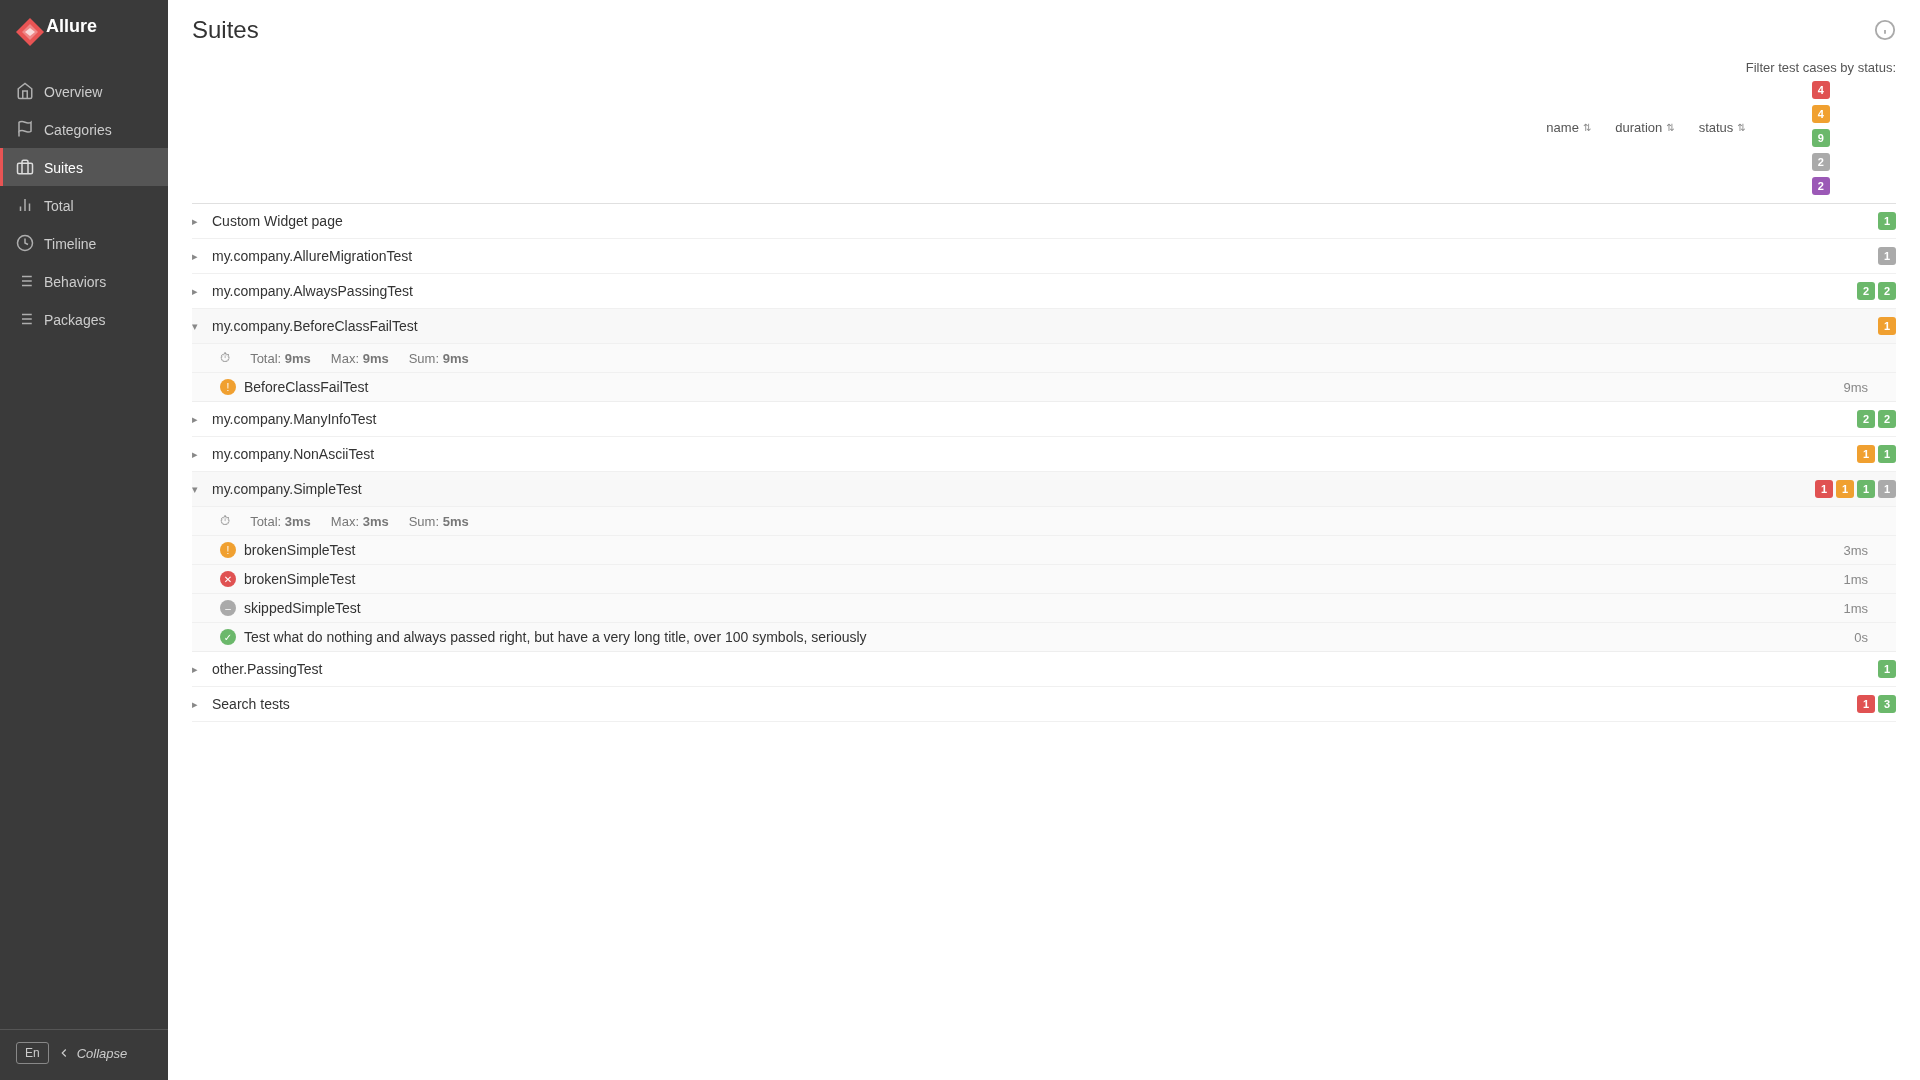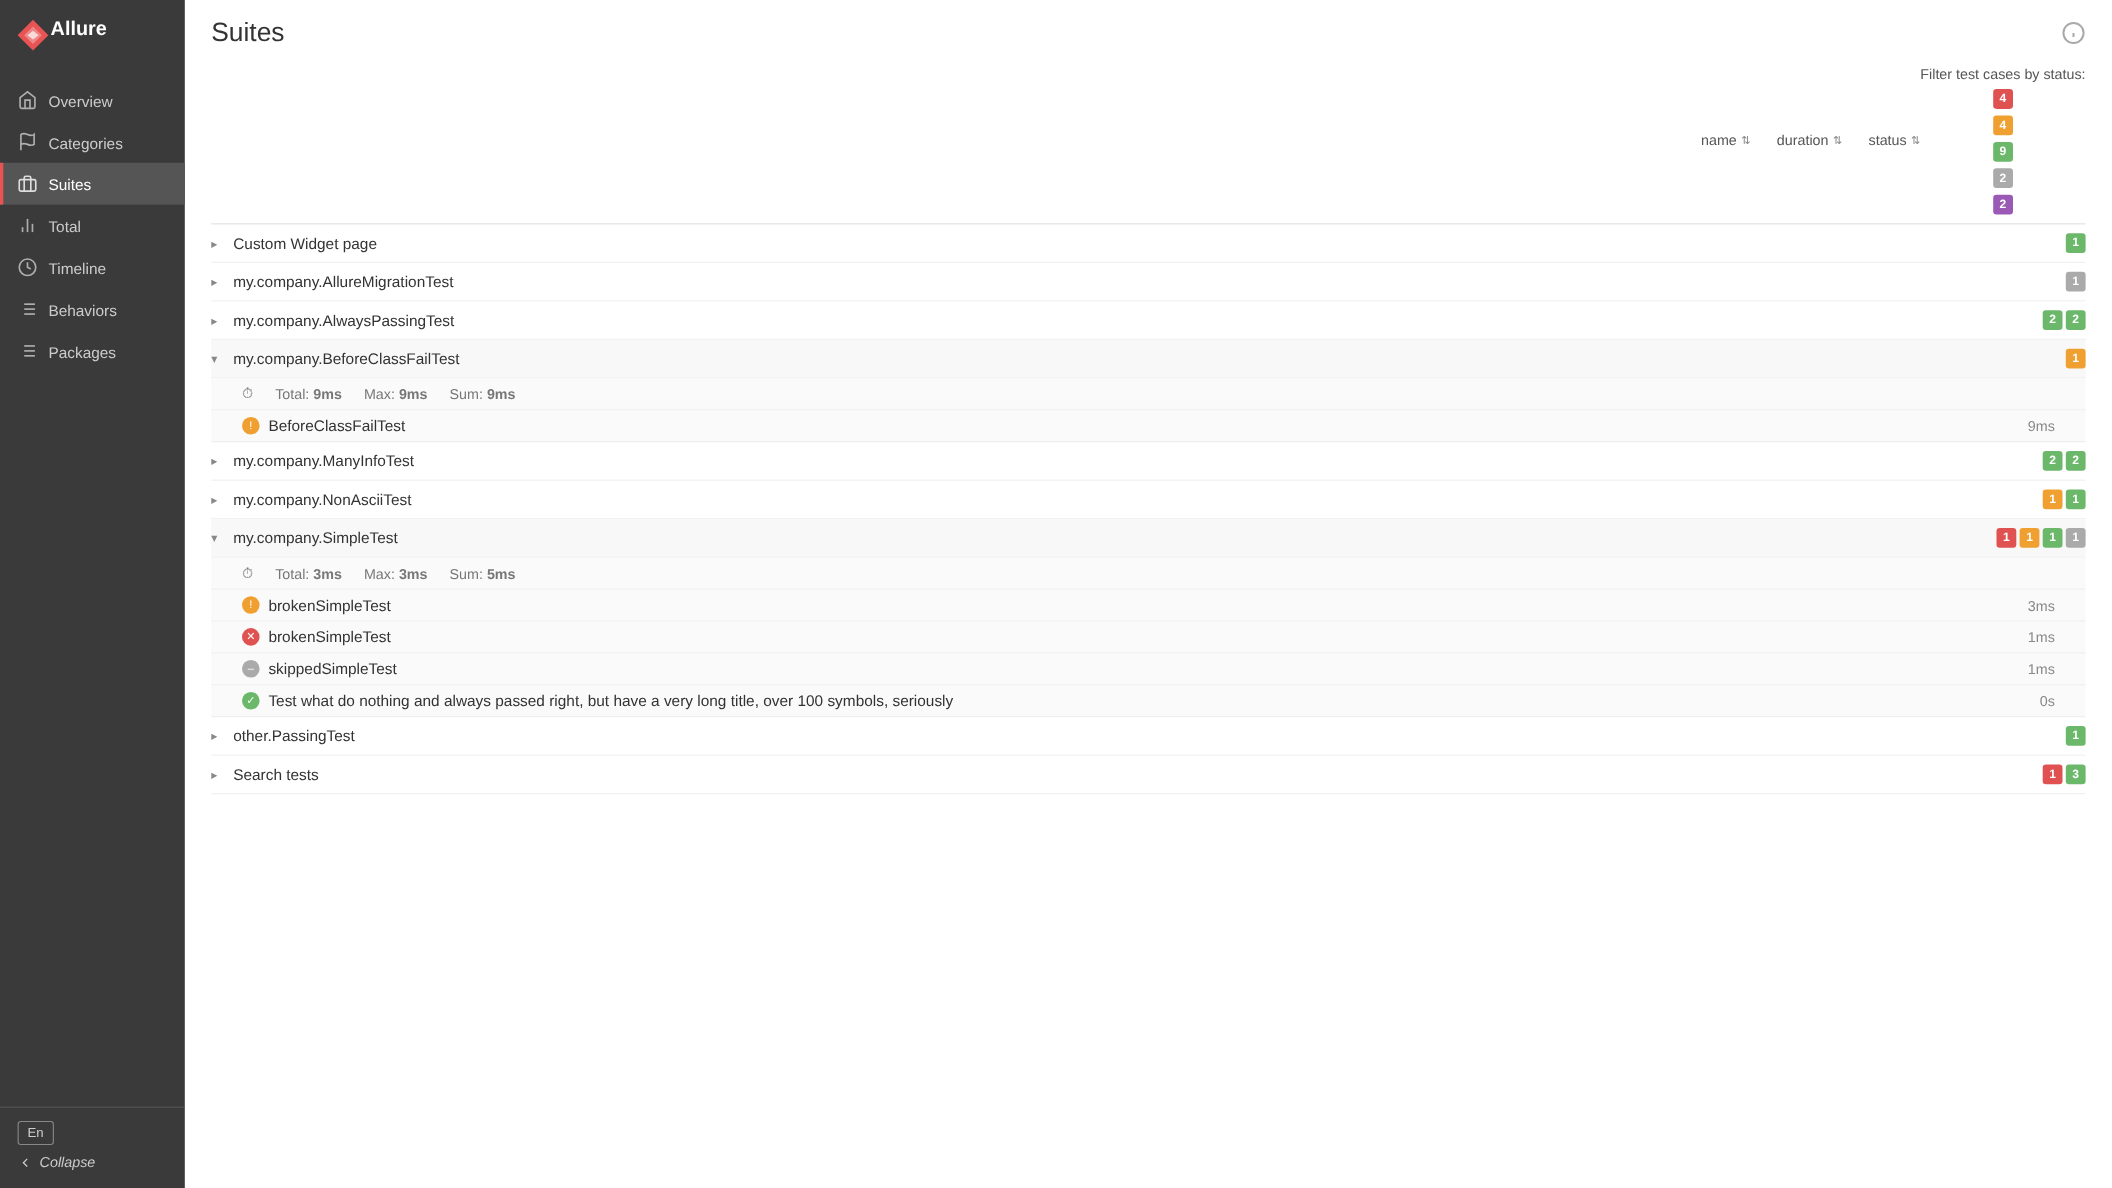--- a/index.html
+++ b/index.html
@@ -39,21 +39,21 @@
       cursor: pointer;
       text-decoration: none;
       transition: background 0.15s;
     }
     .nav-item.active { background: #555; color: #fff; border-left: 3px solid #e85454; padding-left: 13px; }
     .nav-icon { width: 18px; height: 18px; opacity: 0.8; }
     .sidebar-footer {
       padding: 12px 16px 16px;
       border-top: 1px solid #555;
       display: flex;
-      flex-direction: column;
+      flex-direction: row;
       gap: 8px;
     }
     .lang-btn {
       border: 1px solid #888;
       border-radius: 3px;
       padding: 3px 8px;
       color: #ccc;
       font-size: 12px;
       background: transparent;
       cursor: pointer;

